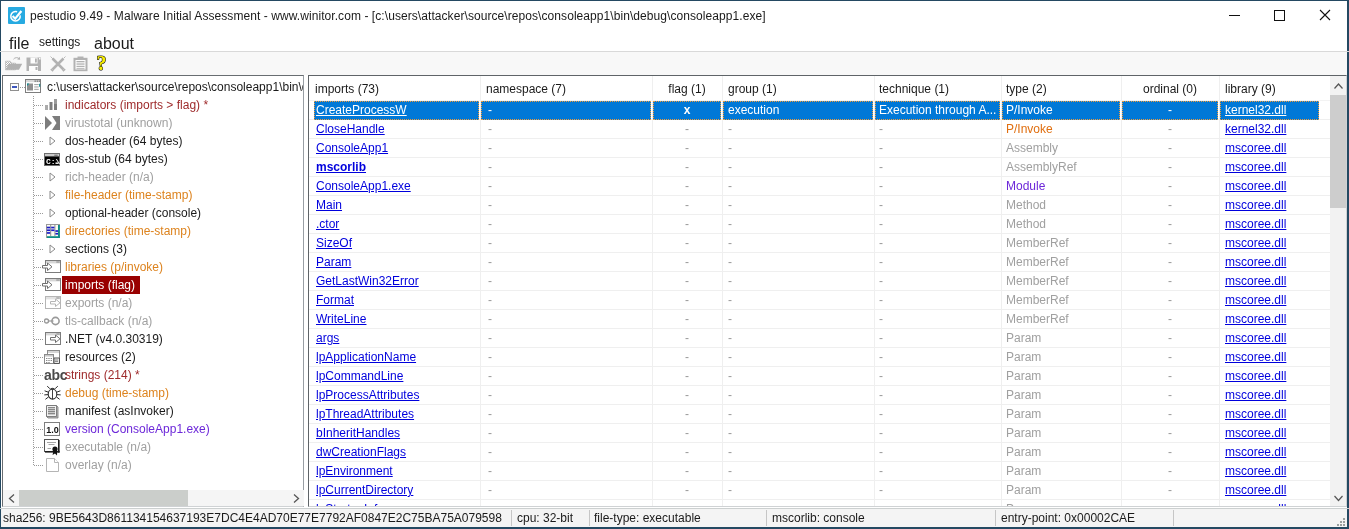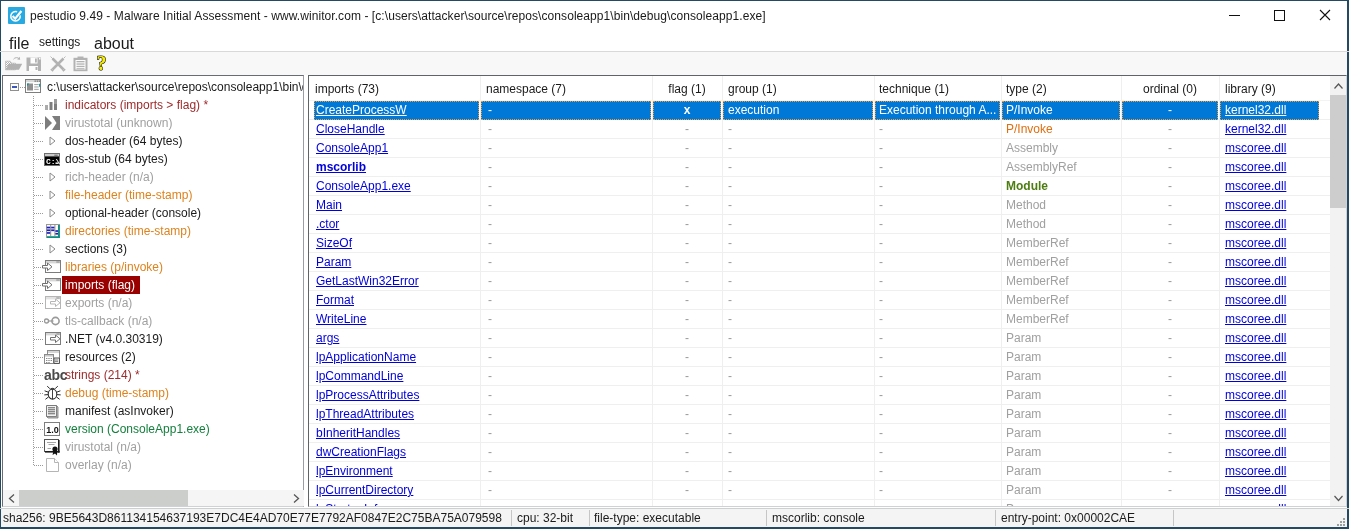--- a/index.html
+++ b/index.html
@@ -251,31 +251,31 @@
         <rect x="3" y="5.2" width="7" height="1.1"></rect>
         <rect x="3" y="7.2" width="7" height="1.1"></rect>
         <rect x="3" y="9.2" width="7" height="1.1"></rect>
       </g>
 </svg>
 <div class="t" style="left:65px;top:402px;height:18px;line-height:18px;color:#1a1a1a;">manifest (asInvoker)</div>
 <svg class="ab" style="left:44px;top:422px" width="16" height="14" viewBox="0 0 16 14">
 <rect x="0.5" y="0.5" width="15" height="13" fill="#fff" stroke="#7e7e7e"></rect>
 <text x="2.2" y="10.5" font-family="Liberation Sans" font-size="9" font-weight="bold" fill="#111">1.0</text>
 </svg>
-<div class="t" style="left:65px;top:420px;height:18px;line-height:18px;color:#15803d;">version (ConsoleApp1.exe)</div>
+<div class="t" style="left:65px;top:420px;height:18px;line-height:18px;color:#6d28d9;">version (ConsoleApp1.exe)</div>
 <svg class="ab" style="left:44px;top:439px" width="17" height="17" viewBox="0 0 17 17">
 <rect x="0.5" y="0.5" width="14" height="12" fill="#fdfdfd" stroke="#555"></rect>
 <rect x="14" y="1" width="1.6" height="12.6" fill="#1c1c1c"></rect>
       <rect x="1" y="12" width="14.6" height="1.6" fill="#1c1c1c"></rect>
 <path d="M3 3.5 L12 3.5 M4.5 5.5 L10.5 5.5" stroke="#9a9a9a" stroke-width="0.9"></path>
 <path d="M3.5 9.5 L7 9.5" stroke="#9a9a9a" stroke-width="0.9"></path>
 <circle cx="11" cy="10" r="2.6" fill="#111"></circle>
 <path d="M9.5 12 L8.5 16 L11 14.5 L13 16.5 L13.2 12.2 Z" fill="#111"></path>
 </svg>
-<div class="t" style="left:65px;top:438px;height:18px;line-height:18px;color:#a0a0a0;">virustotal (n/a)</div>
+<div class="t" style="left:65px;top:438px;height:18px;line-height:18px;color:#a0a0a0;">executable (n/a)</div>
 <svg class="ab" style="left:46px;top:458px" width="13" height="14" viewBox="0 0 13 14">
 <path d="M0.5 0.5 L8.5 0.5 L12.5 4.5 L12.5 13.5 L0.5 13.5 Z" fill="#fff" stroke="#b5b5b5"></path>
 <path d="M8.5 0.5 L8.5 4.5 L12.5 4.5" fill="#fff" stroke="#b5b5b5"></path>
 </svg>
 <div class="t" style="left:65px;top:456px;height:18px;line-height:18px;color:#a0a0a0;">overlay (n/a)</div>
 </div>
 <div class="ab" style="left:3px;top:490px;width:301px;height:16px;background:#f5f5f5"></div>
 <svg class="ab" style="left:8px;top:494px" width="8" height="9" viewBox="0 0 8 9">
     <path d="M6 0.5 L1.5 4.5 L6 8.5" fill="none" stroke="#555" stroke-width="1.3"></path>
   </svg>
@@ -360,21 +360,21 @@
 <div class="t dash" style="left:420px;top:57px;height:19px;line-height:19px;">-</div>
 <div class="t dash" style="left:571px;top:57px;height:19px;line-height:19px;">-</div>
 <div class="t" style="left:698px;top:57px;height:19px;line-height:19px;color:#a0a0a0;">AssemblyRef</div>
 <div class="t dash" style="left:813px;top:57px;width:98px;height:19px;line-height:19px;text-align:center;">-</div>
 <div class="t" style="left:917px;top:57px;height:19px;line-height:19px;"><a>mscoree.dll</a></div>
 <div class="t" style="left:8px;top:76px;height:19px;line-height:19px;"><a>ConsoleApp1.exe</a></div>
 <div class="t dash" style="left:180px;top:76px;height:19px;line-height:19px;">-</div>
 <div class="t dash" style="left:344px;top:76px;width:70px;height:19px;line-height:19px;text-align:center;">-</div>
 <div class="t dash" style="left:420px;top:76px;height:19px;line-height:19px;">-</div>
 <div class="t dash" style="left:571px;top:76px;height:19px;line-height:19px;">-</div>
-<div class="t" style="left:698px;top:76px;height:19px;line-height:19px;color:#4d7c0f;font-weight:bold;">Module</div>
+<div class="t" style="left:698px;top:76px;height:19px;line-height:19px;color:#6d28d9;">Module</div>
 <div class="t dash" style="left:813px;top:76px;width:98px;height:19px;line-height:19px;text-align:center;">-</div>
 <div class="t" style="left:917px;top:76px;height:19px;line-height:19px;"><a>mscoree.dll</a></div>
 <div class="t" style="left:8px;top:95px;height:19px;line-height:19px;"><a>Main</a></div>
 <div class="t dash" style="left:180px;top:95px;height:19px;line-height:19px;">-</div>
 <div class="t dash" style="left:344px;top:95px;width:70px;height:19px;line-height:19px;text-align:center;">-</div>
 <div class="t dash" style="left:420px;top:95px;height:19px;line-height:19px;">-</div>
 <div class="t dash" style="left:571px;top:95px;height:19px;line-height:19px;">-</div>
 <div class="t" style="left:698px;top:95px;height:19px;line-height:19px;color:#a0a0a0;">Method</div>
 <div class="t dash" style="left:813px;top:95px;width:98px;height:19px;line-height:19px;text-align:center;">-</div>
 <div class="t" style="left:917px;top:95px;height:19px;line-height:19px;"><a>mscoree.dll</a></div>

